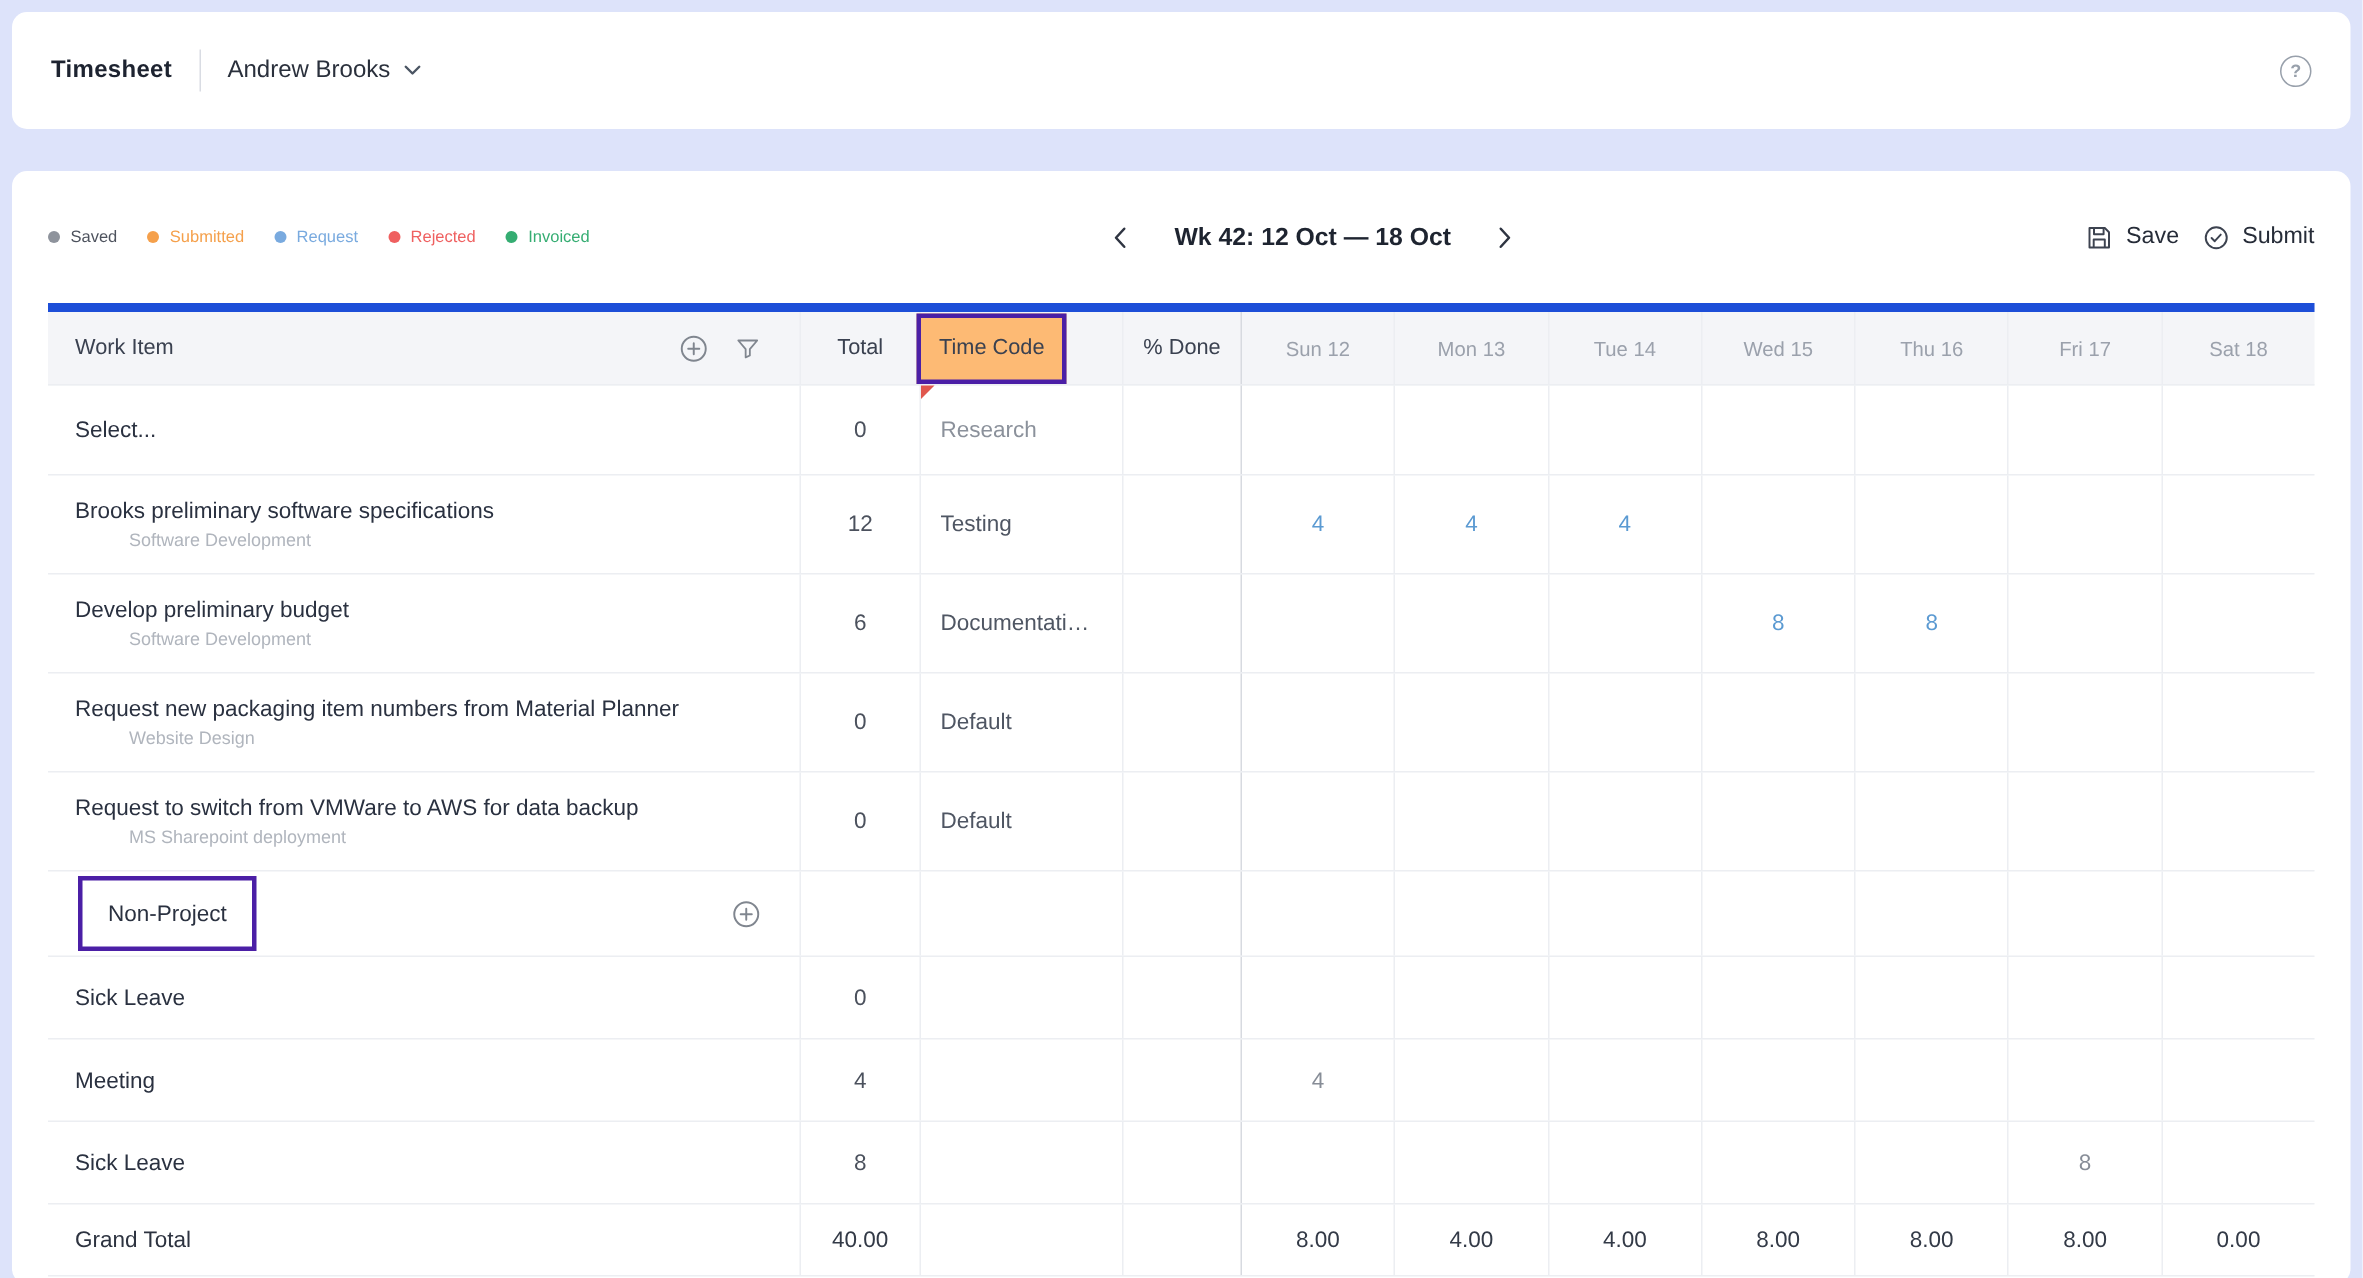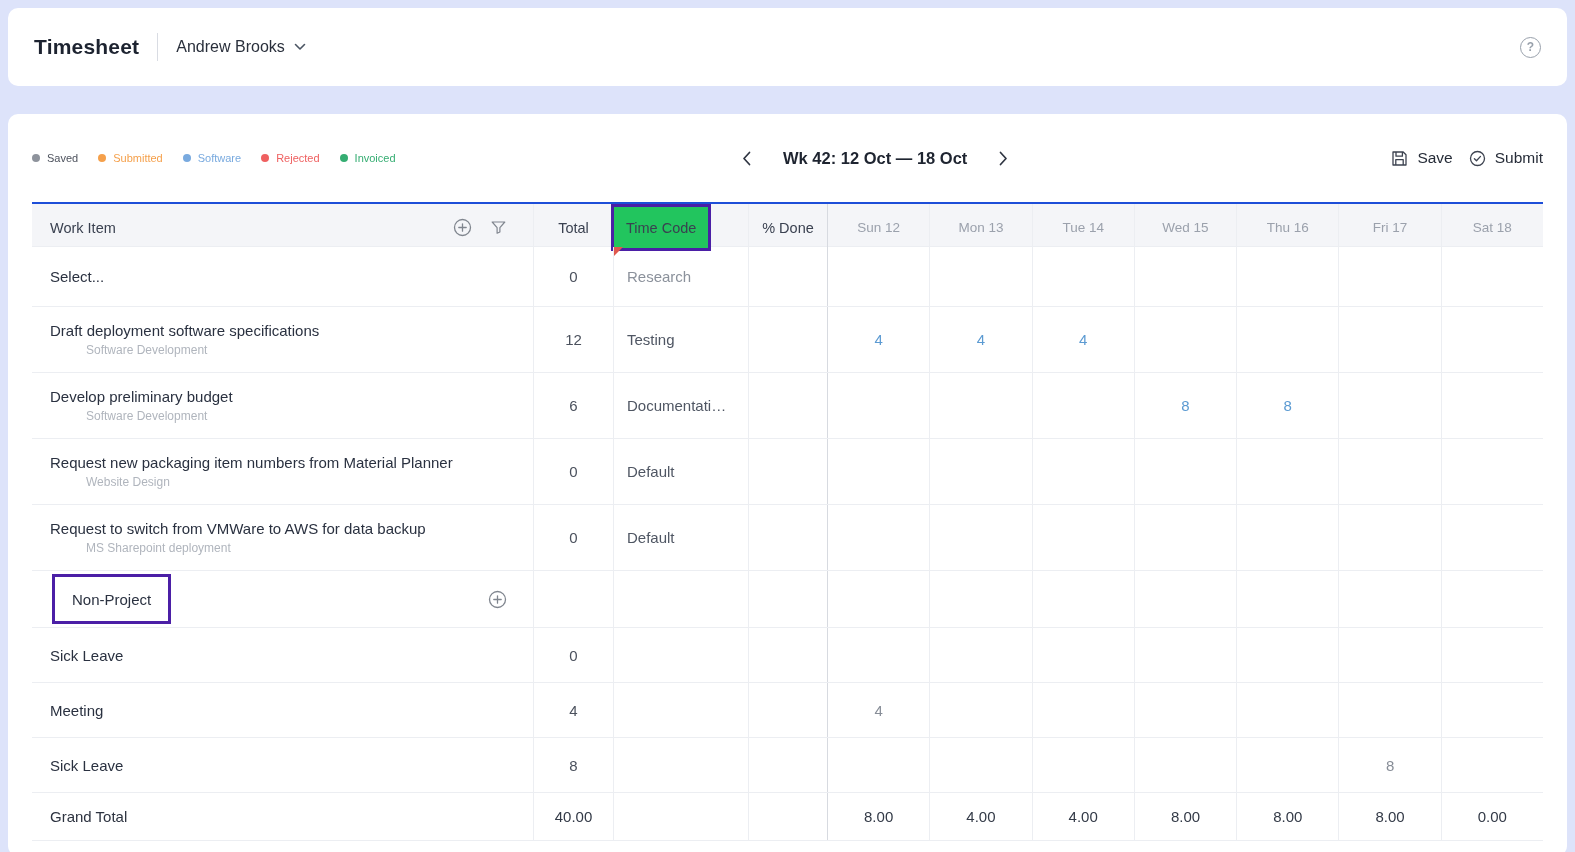--- a/index.html
+++ b/index.html
@@ -7,21 +7,21 @@
   html,body { margin:0; padding:0; }
   body {
     width:1575px; height:852px; overflow:hidden;
     background:#dde3fa;
     font-family:"Liberation Sans","DejaVu Sans",sans-serif;
     color:#2a3140;
   }
   
   .topbar { margin:8px 8px 0; height:78px; background:#fff; border-radius:10px;
     display:flex; align-items:center; padding:0 26px; }
-  .page-title { font-size:21px; font-weight:700; color:#1d2330; margin:0; letter-spacing:.2px; }
+  .page-title { font-size:16px; font-weight:700; color:#1d2330; margin:0; letter-spacing:.2px; }
   .title-divider { width:1px; height:28px; background:#d9dce3; margin:0 18px; }
   .user-select { display:flex; align-items:center; gap:9px; font-size:16px; color:#2a303c;
     background:none; border:none; cursor:pointer; font-family:inherit; padding:0; }
   .help-btn { margin-left:auto; width:21px; height:21px; border-radius:50%;
     border:1.4px solid #98a0ab; color:#98a0ab; font-size:12px; font-weight:700;
     display:flex; align-items:center; justify-content:center; background:none; cursor:pointer; }
   
   .card { margin:28px 8px 0; background:#fff; border-radius:10px; padding:0 24px; height:742px; }
   .toolbar { height:88px; display:flex; align-items:center; position:relative; }
   .legend { display:flex; gap:20px; align-items:center; }
@@ -29,21 +29,21 @@
   .dot { width:8px; height:8px; border-radius:50%; flex:0 0 auto; }
   .weeknav { position:absolute; left:706px; display:flex; align-items:center; gap:28px; }
   .nav-btn { background:none; border:none; padding:4px; cursor:pointer; display:flex; align-items:center; }
   .week-label { font-size:16.5px; font-weight:600; color:#1e2430; white-space:nowrap; }
   .actions { margin-left:auto; display:flex; gap:16px; }
   .action-btn { display:flex; align-items:center; gap:9px; background:none; border:none;
     font-size:15.5px; color:#262c38; cursor:pointer; font-family:inherit; padding:0; }
   
   .trow { display:grid; grid-template-columns:501px 80px 135px 79px repeat(7,1fr);
     border-bottom:1px solid #eceef2; }
-  .thead { background:#f4f5f8; height:45px; border-top:2px solid #1d4ed8; }
+  .thead { background:#f4f5f8; height:55px; border-top:6px solid #1d4ed8; }
   .cell { display:flex; align-items:center; min-width:0; }
   .trow > .cell + .cell { border-left:1px solid #eceef2; }
   .trow > .cell:nth-child(5) { border-left:1px solid #d7dae0; }
   .cell.work { padding-left:18px; }
   .head-label { font-size:14.5px; color:#3a4150; }
   .cell.num, .cell.day, .cell.done { justify-content:center; }
   .day-head { font-size:13.5px; color:#9ba1ac; }
   .head-icons { margin-left:auto; display:flex; gap:18px; padding-right:26px; align-items:center; }
   .icon { display:flex; align-items:center; cursor:pointer; }
   
@@ -57,21 +57,21 @@
   .dirty::before { content:""; position:absolute; top:0; left:0; width:0; height:0;
     border-top:9px solid #e0584e; border-right:9px solid transparent; }
   .cell.num { font-size:15px; color:#4b515d; }
   .blue-val { color:var(--val-blue); font-size:15px; }
   .gray-val { color:var(--val-gray); font-size:15px; }
   .strong { color:#333a47 !important; font-weight:500; font-size:15px; }
   .total .row-title { color:#2d3340; }
   
   .annot-box { border:3px solid var(--annot); }
   .tc-annot { display:flex; align-items:center; height:47px; padding:0 12px;
-    margin-left:-3px; min-width:100px; background:#22c55e; }
+    margin-left:-3px; min-width:100px; background:#fdba74; }
   .np-annot { display:inline-flex; align-items:center; height:50px; padding:0 17px; margin-left:2px; }
   .section-work { padding-left:2px; justify-content:space-between; padding-right:26px; }
 </style>
 </head>
 <body style="background: rgb(221, 227, 250);">
 
 <header class="topbar">
   <h1 class="page-title">Timesheet</h1>
   <div class="title-divider"></div>
   <button class="user-select">
@@ -91,21 +91,21 @@
         <div class="legend-item">
           <span class="dot" style="background: rgb(142, 147, 156);"></span>
           <span class="legend-label" style="color: rgb(77, 82, 93);">Saved</span>
         </div>
         <div class="legend-item">
           <span class="dot" style="background: rgb(245, 160, 75);"></span>
           <span class="legend-label" style="color: rgb(245, 160, 75);">Submitted</span>
         </div>
         <div class="legend-item">
           <span class="dot" style="background: rgb(121, 170, 223);"></span>
-          <span class="legend-label" style="color: rgb(121, 170, 223);">Software</span>
+          <span class="legend-label" style="color: rgb(121, 170, 223);">Request</span>
         </div>
         <div class="legend-item">
           <span class="dot" style="background: rgb(239, 96, 96);"></span>
           <span class="legend-label" style="color: rgb(239, 96, 96);">Rejected</span>
         </div>
         <div class="legend-item">
           <span class="dot" style="background: rgb(53, 173, 114);"></span>
           <span class="legend-label" style="color: rgb(53, 173, 114);">Invoiced</span>
         </div>
       </div>
@@ -200,21 +200,21 @@
           <div class="cell day blue-val"></div>
           <div class="cell day blue-val"></div>
           <div class="cell day blue-val"></div>
           <div class="cell day blue-val"></div>
           <div class="cell day blue-val"></div>
           <div class="cell day blue-val"></div>
         </div>
         <div class="trow project">
           <div class="cell work">
             <div class="work-text">
-              <div class="row-title">Draft deployment software specifications</div>
+              <div class="row-title">Brooks preliminary software specifications</div>
               <div class="row-subtitle">Software Development</div>
             </div>
           </div>
           <div class="cell num">12</div>
           <div class="cell tc">Testing</div>
           <div class="cell done"></div>
           <div class="cell day blue-val">4</div>
           <div class="cell day blue-val">4</div>
           <div class="cell day blue-val">4</div>
           <div class="cell day blue-val"></div>

